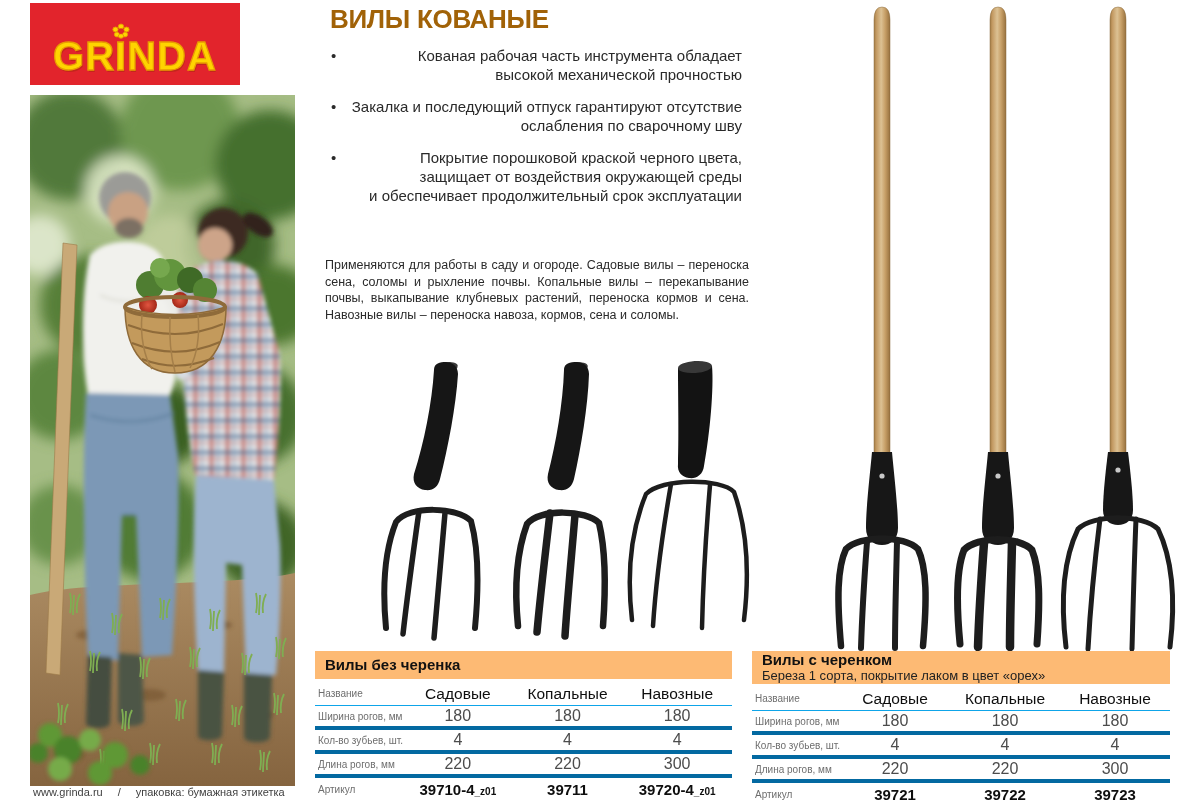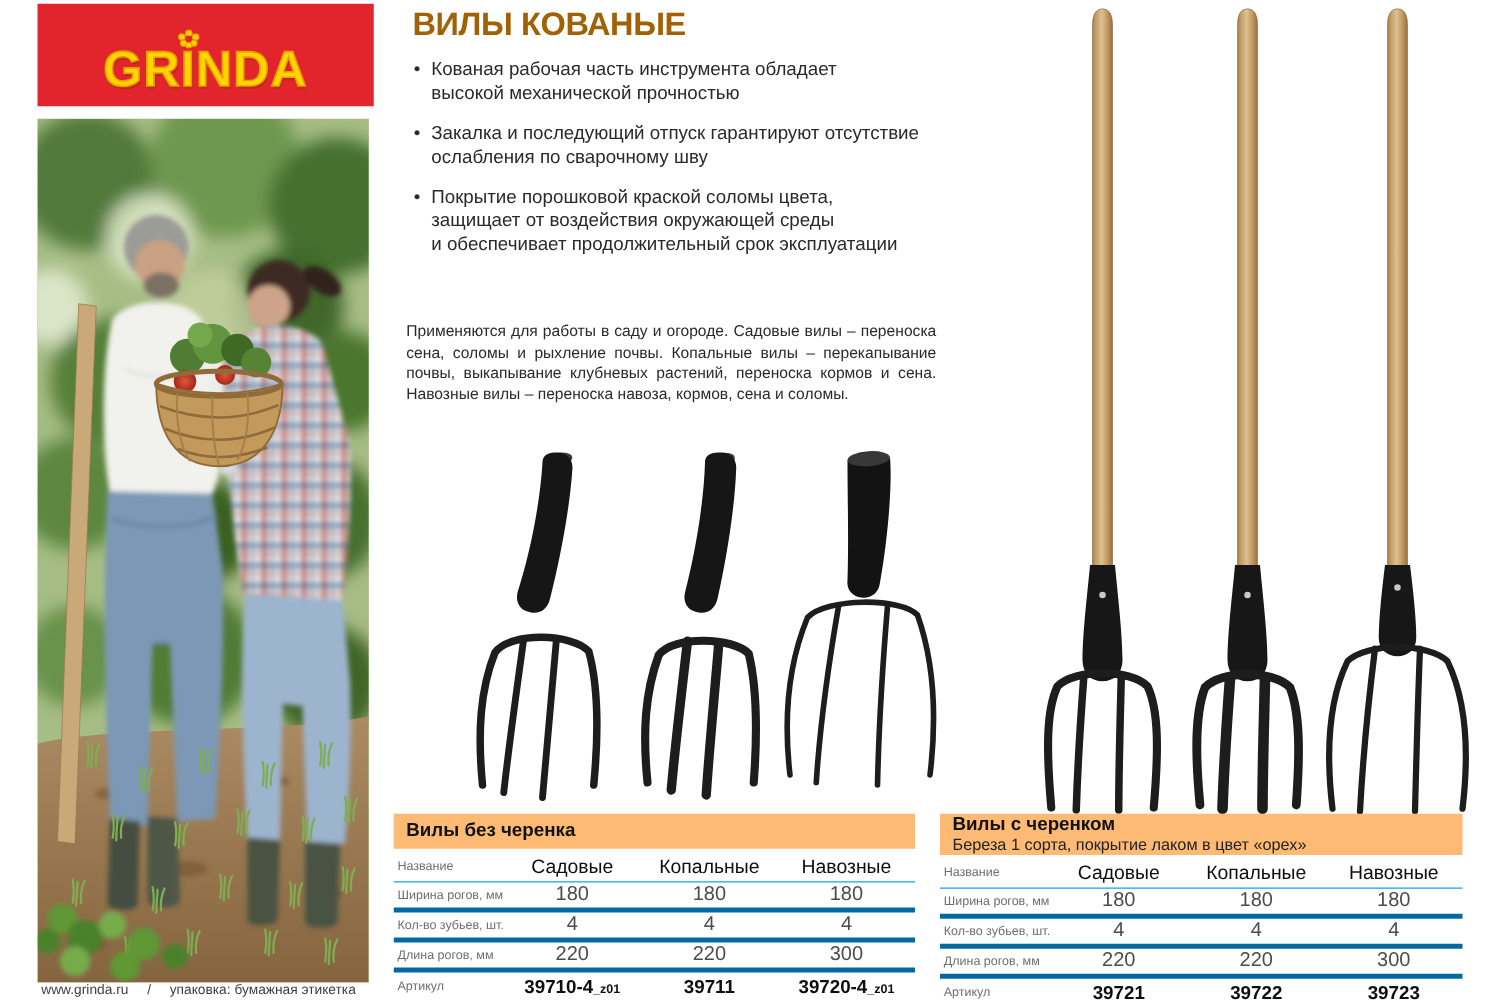--- a/index.html
+++ b/index.html
@@ -1,36 +1,36 @@
 <!DOCTYPE html>
 <html><head>
 <meta charset="utf-8">
 <style>
   html,body{margin:0;padding:0;background:#ffffff;}
   .page{position:relative;width:1200px;height:800px;background:#ffffff;overflow:hidden;
         font-family:"Liberation Sans",sans-serif;color:#262626;}
 
   
-  .logo{position:absolute;left:30px;top:3px;width:269px;height:82px;background:#e2242c;
+  .logo{position:absolute;left:30px;top:3px;width:210px;height:82px;background:#e2242c;
         display:flex;align-items:flex-end;justify-content:center;padding-bottom:9px;box-sizing:border-box;}
   .logo-text{font-size:40px;font-weight:700;letter-spacing:1px;color:#ffd400;line-height:1;
              -webkit-text-stroke:1.3px #e89d00;text-shadow:1px 2px 0 rgba(140,40,0,.35);}
   .logo-i{position:relative;display:inline-block;}
   .logo-flower{position:absolute;left:50%;top:-13px;transform:translateX(-50%);}
 
   
   .photo{position:absolute;left:30px;top:95px;width:265px;height:691px;overflow:hidden;background:#a6bd85;}
   .photo svg{display:block;}
 
   
   .footer{position:absolute;left:33px;top:786px;font-size:11px;color:#3f3f3f;display:flex;gap:15px;white-space:nowrap;}
 
   
   .page-title{position:absolute;left:330px;top:4px;font-size:26px;font-weight:700;letter-spacing:-.3px;color:#a16207;}
-  .bullets{position:absolute;left:330px;top:46px;width:412px;margin:0;padding:0;list-style:none;}
+  .bullets{position:absolute;left:330px;top:46px;width:412px;margin:0;padding:0;list-style:none;text-align:right;}
   .bullets li{position:relative;padding-left:15px;margin-bottom:13px;font-size:15px;line-height:19px;
               color:#2a2a2a;white-space:pre-line;}
   .bullets li::before{content:"•";position:absolute;left:1px;top:0;color:#2a2a2a;}
   .description{position:absolute;left:325px;top:221px;width:424px;font-size:12.5px;line-height:16.5px;
                text-align:justify;color:#2a2a2a;margin-top:36px;}
 
   
   .fork-trio{position:absolute;left:376px;top:358px;}
   .pf{position:absolute;top:2px;}
   .pf1{left:817px;} .pf2{left:933px;} .pf3{left:1053px;}
@@ -223,21 +223,21 @@
     <span>/</span>
     <span>упаковка: бумажная этикетка</span>
   </div>
 
   <div class="page-title">ВИЛЫ КОВАНЫЕ</div>
   <ul class="bullets">
     <li>Кованая рабочая часть инструмента обладает
 высокой механической прочностью</li>
     <li>Закалка и последующий отпуск гарантируют отсутствие
 ослабления по сварочному шву</li>
-    <li>Покрытие порошковой краской соломы цвета,
+    <li>Покрытие порошковой краской черного цвета,
 защищает от воздействия окружающей среды
 и обеспечивает продолжительный срок эксплуатации</li>
   </ul>
   <div class="description">Применяются для работы в саду и огороде. Садовые вилы – переноска сена, соломы и рыхление почвы. Копальные вилы – перекапывание почвы, выкапывание клубневых растений, переноска кормов и сена. Навозные вилы – переноска навоза, кормов, сена и соломы.</div>
 
   <div class="fork-trio">
     <svg width="376" height="288" viewBox="0 0 376 288">
       <g>
         <ellipse cx="70" cy="10" rx="12" ry="5.5" fill="#3a3a3a" transform="rotate(-12 70 10)"></ellipse>
         <path d="M58 12 C56 45 48 85 38 116 C36 125 41 131 49 132 C57 133 62 129 64 121 C72 90 80 48 82 16 C82 8 76 4 70 4 C64 4 58 5 58 12 Z" fill="#161616"></path>

